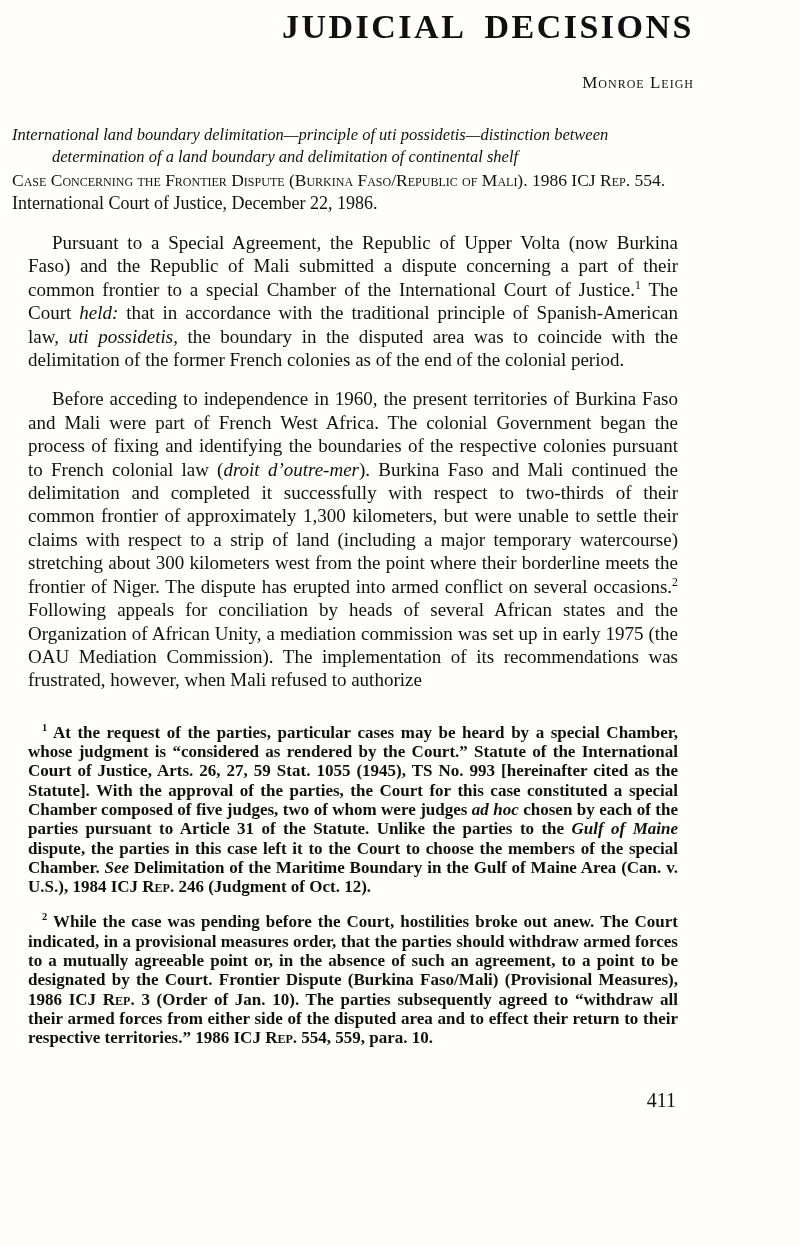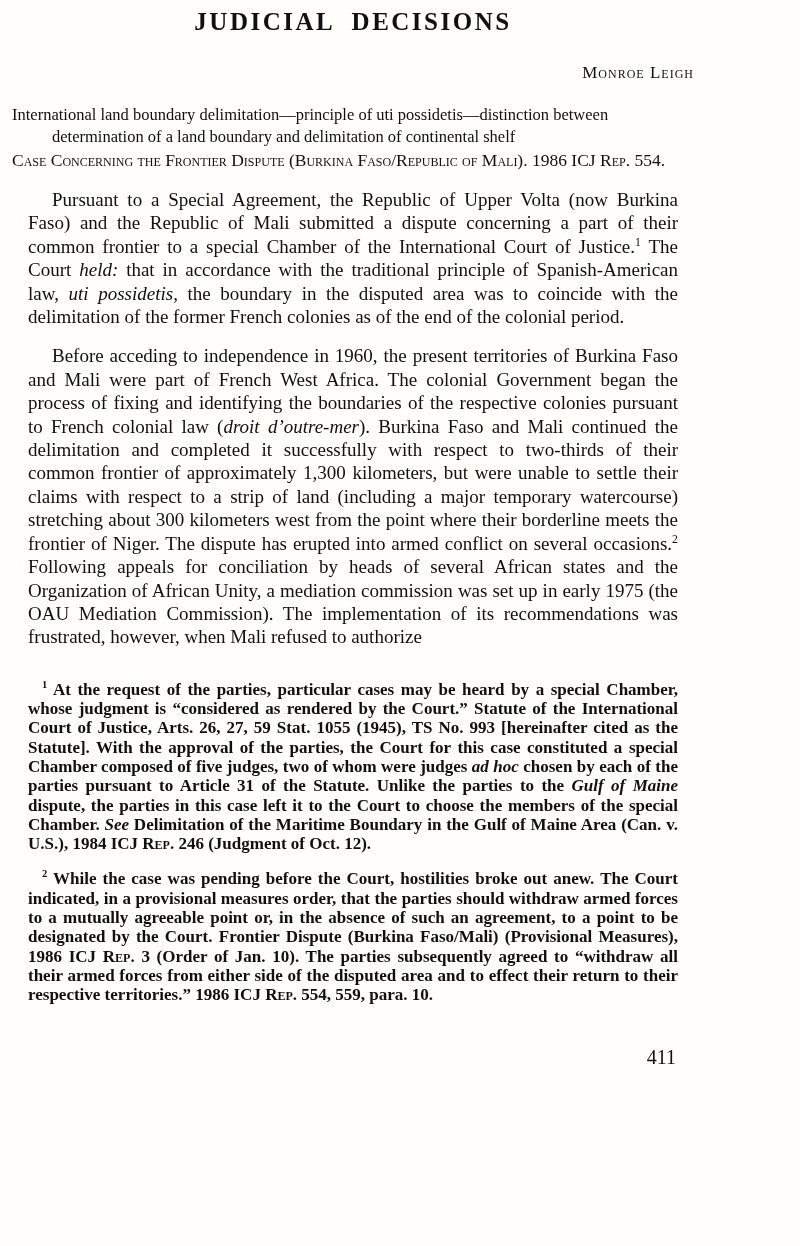--- a/index.html
+++ b/index.html
@@ -8,38 +8,39 @@
     height: 1246px;
     background: #fffefb;
     color: #101010;
     box-sizing: border-box;
     padding: 8px 106px 0 12px;
     font-family: "Liberation Serif", serif;
     position: relative;
     overflow: hidden;
   }
   .title {
-    font-size: 25px;
+    font-size: 34px;
     font-weight: 700;
-    text-align: center;
+    text-align: right;
     letter-spacing: 2.5px;
     word-spacing: 9px;
     margin: 0;
   }
   .author {
     font-variant: small-caps;
     text-align: right;
     font-size: 17px;
     letter-spacing: 1px;
     margin-top: 27px;
   }
   .headnote {
+    font-style: italic;
     font-size: 16.5px;
     line-height: 21.5px;
-    margin-top: 21px;
+    margin-top: 31px;
     padding-left: 40px;
     text-indent: -40px;
   }
   .case-heading {
     font-variant: small-caps;
     font-size: 17.5px;
     line-height: 23px;
     margin-top: 2px;
     padding-left: 40px;
     text-indent: -40px;
@@ -81,20 +82,21 @@
 <div class="page">
 
   <h1 class="title">JUDICIAL DECISIONS</h1>
 
   <div class="author">Monroe Leigh</div>
 
   <div class="headnote">International land boundary delimitation—principle of uti possidetis—distinction between determination of a land boundary and delimitation of continental shelf</div>
 
   <div class="case-heading">Case Concerning the Frontier Dispute (Burkina Faso/Republic of Mali). 1986 ICJ Rep. 554.</div>
 
+  <div class="court-line">International Court of Justice, December 22, 1986.</div>
 
   <div class="body-block">
     <p class="body-para"><span>Pursuant to a Special Agreement, the Republic of Upper Volta (now Burkina Faso) and the Republic of Mali submitted a dispute concerning a part of their common frontier to a special Chamber of the International Court of Justice.</span><sup>1</sup><span> The Court </span><span class="it">held:</span><span> that in accordance with the traditional principle of Spanish-American law, </span><span class="it">uti possidetis,</span><span> the boundary in the disputed area was to coincide with the delimitation of the former French colonies as of the end of the colonial period.</span></p>
     <p class="body-para"><span>Before acceding to independence in 1960, the present territories of Burkina Faso and Mali were part of French West Africa. The colonial Government began the process of fixing and identifying the boundaries of the respective colonies pursuant to French colonial law (</span><span class="it">droit d’outre-mer</span><span>). Burkina Faso and Mali continued the delimitation and completed it successfully with respect to two-thirds of their common frontier of approximately 1,300 kilometers, but were unable to settle their claims with respect to a strip of land (including a major temporary watercourse) stretching about 300 kilometers west from the point where their borderline meets the frontier of Niger. The dispute has erupted into armed conflict on several occasions.</span><sup>2</sup><span> Following appeals for conciliation by heads of several African states and the Organization of African Unity, a mediation commission was set up in early 1975 (the OAU Mediation Commission). The implementation of its recommendations was frustrated, however, when Mali refused to authorize</span></p>
   </div>
 
   <div class="footnotes">
     <p class="footnote"><sup>1</sup><span> At the request of the parties, particular cases may be heard by a special Chamber, whose judgment is “considered as rendered by the Court.” Statute of the International Court of Justice, Arts. 26, 27, 59 Stat. 1055 (1945), TS No. 993 [hereinafter cited as the Statute]. With the approval of the parties, the Court for this case constituted a special Chamber composed of five judges, two of whom were judges </span><span class="it">ad hoc</span><span> chosen by each of the parties pursuant to Article 31 of the Statute. Unlike the parties to the </span><span class="it">Gulf of Maine</span><span> dispute, the parties in this case left it to the Court to choose the members of the special Chamber. </span><span class="it">See</span><span> Delimitation of the Maritime Boundary in the Gulf of Maine Area (Can. v. U.S.), 1984 ICJ </span><span class="sc">Rep.</span><span> 246 (Judgment of Oct. 12).</span></p>
     <p class="footnote"><sup>2</sup><span> While the case was pending before the Court, hostilities broke out anew. The Court indicated, in a provisional measures order, that the parties should withdraw armed forces to a mutually agreeable point or, in the absence of such an agreement, to a point to be designated by the Court. Frontier Dispute (Burkina Faso/Mali) (Provisional Measures), 1986 ICJ </span><span class="sc">Rep.</span><span> 3 (Order of Jan. 10). The parties subsequently agreed to “withdraw all their armed forces from either side of the disputed area and to effect their return to their respective territories.” 1986 ICJ </span><span class="sc">Rep.</span><span> 554, 559, para. 10.</span></p>
   </div>

